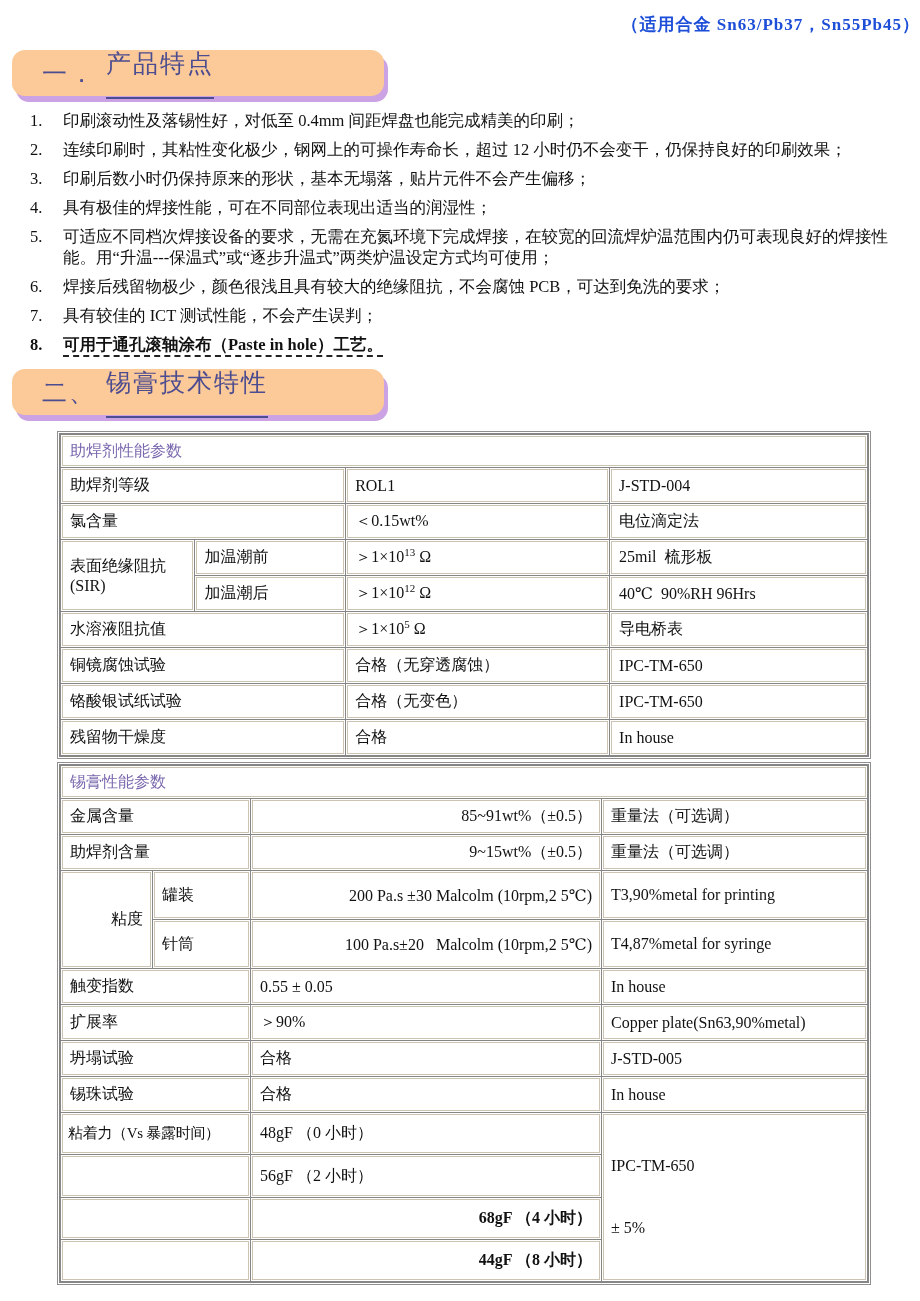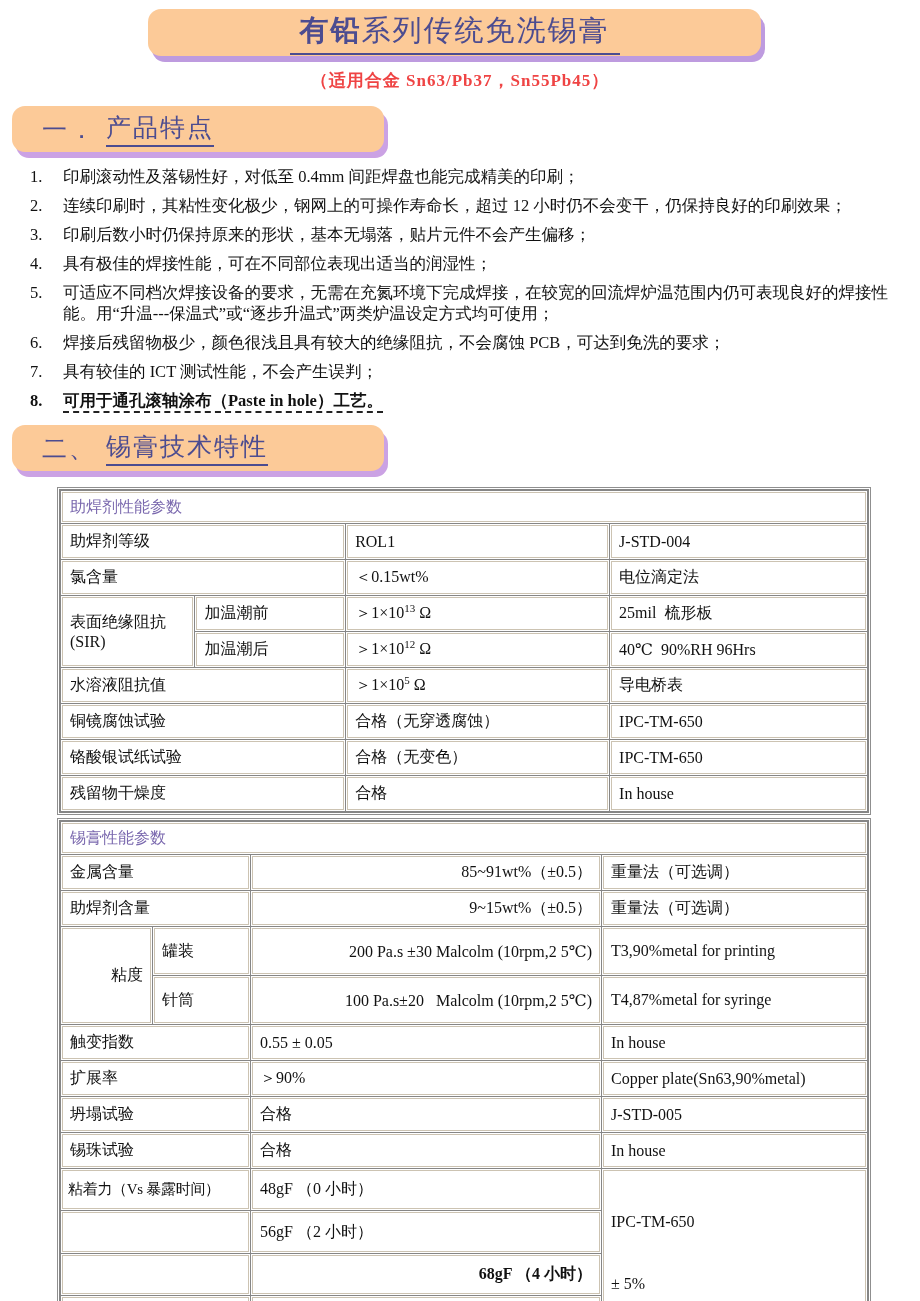--- a/index.html
+++ b/index.html
@@ -13,31 +13,31 @@
   .banner-title{
     margin:9px 0 0 148px;width:613px;height:47px;justify-content:center;
     box-shadow:4px 6px 0 0 #BE9BDF;
   }
   .title-text{
     font-size:29px;color:#4C4C90;letter-spacing:2px;
     border-bottom:2px solid #4C4C90;padding:0 10px 2px 10px;white-space:nowrap;
   }
   .title-text b{font-weight:bold;}
   .subtitle{
-    text-align:center;margin-top:13px;font-size:17px;font-weight:bold;
-    color:#ef4444;letter-spacing:1px;
+    text-align:right;margin-top:13px;font-size:17px;font-weight:bold;
+    color:#1d4ed8;letter-spacing:1px;
   }
   .banner-section{
     margin:14px 0 0 12px;width:372px;height:46px;padding-left:30px;
     box-shadow:4px 6px 0 0 #CBA2E4;box-sizing:border-box;
   }
   .sec-num{font-size:25px;color:#4C4C90;letter-spacing:2px;}
   .sec-heading{
     font-size:25px;color:#4C4C90;letter-spacing:2px;margin-left:10px;
-    border-bottom:2px solid #4C4C90;padding-bottom:1px;
+    border-bottom:2px solid #4C4C90;padding-bottom:17px;
   }
   .features{margin:14px 0 0 30px;font-size:16.5px;line-height:1.3;}
   .feat{display:flex;margin-bottom:7.5px;}
   .feat .num{width:33px;flex:none;}
   .feat .txt{width:852px;}
   .feat-bold .num,.feat-bold .txt{font-weight:bold;}
   .dashed{border-bottom:2px dashed #222;padding-bottom:1px;}
 
   .tbl-wrap{
     margin:16px 0 0 57px;width:814px;box-sizing:border-box;
@@ -59,23 +59,20 @@
   td.tight{font-size:15px;letter-spacing:-0.3px;padding-left:5px;}
   td.bold{font-weight:bold;text-align:right;}
   sup{font-size:11px;line-height:0;}
   .mline{line-height:1.6;}
 </style>
 </head>
 <body>
 
 <div>
 
-  <div class="banner banner-title">
-    <span class="title-text"><b>有铅</b><span>系列传统免洗锡膏</span></span>
-  </div>
 
   <div class="subtitle">（适用合金 Sn63/Pb37，Sn55Pb45）</div>
 
   <div class="banner banner-section">
     <span class="sec-num">一．</span>
     <span class="sec-heading">产品特点</span>
   </div>
 
   <div class="features">
     <div class="feat">

